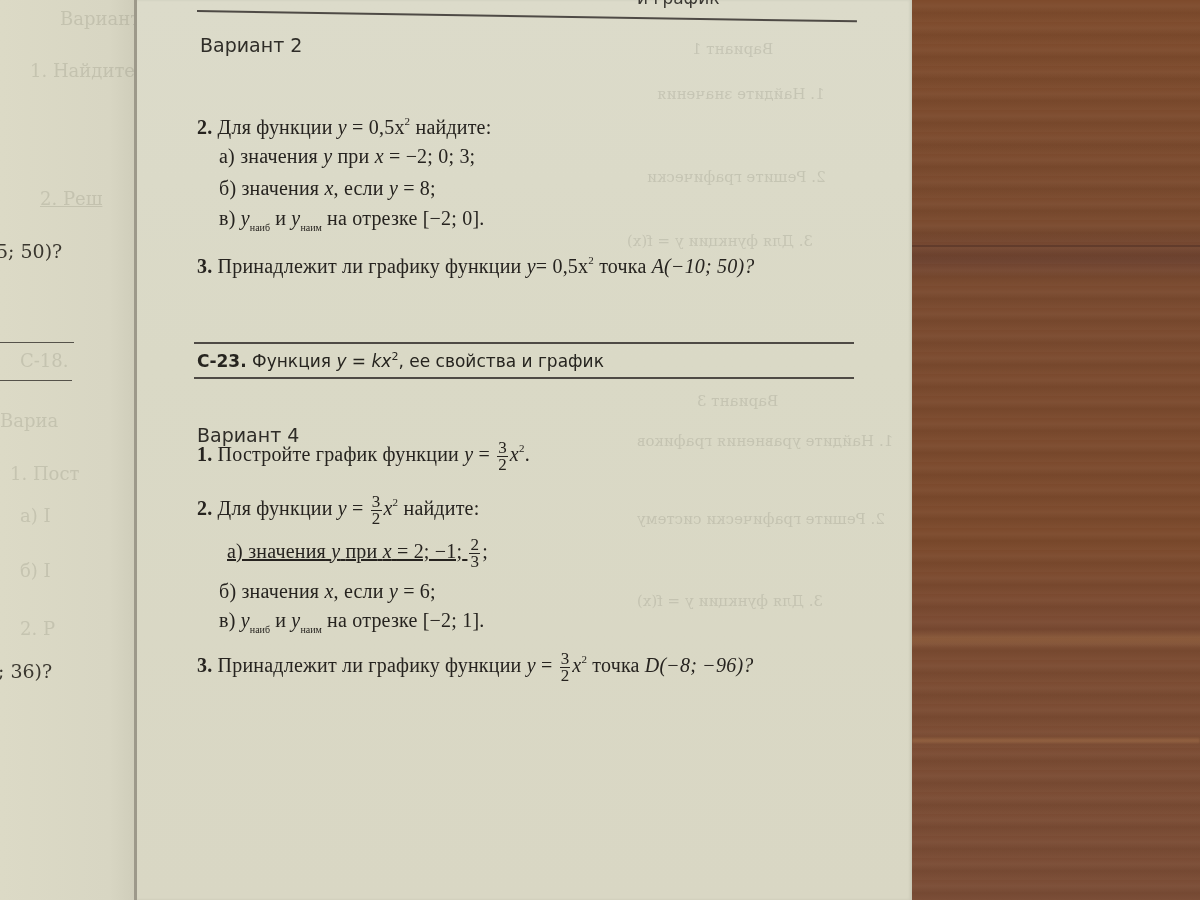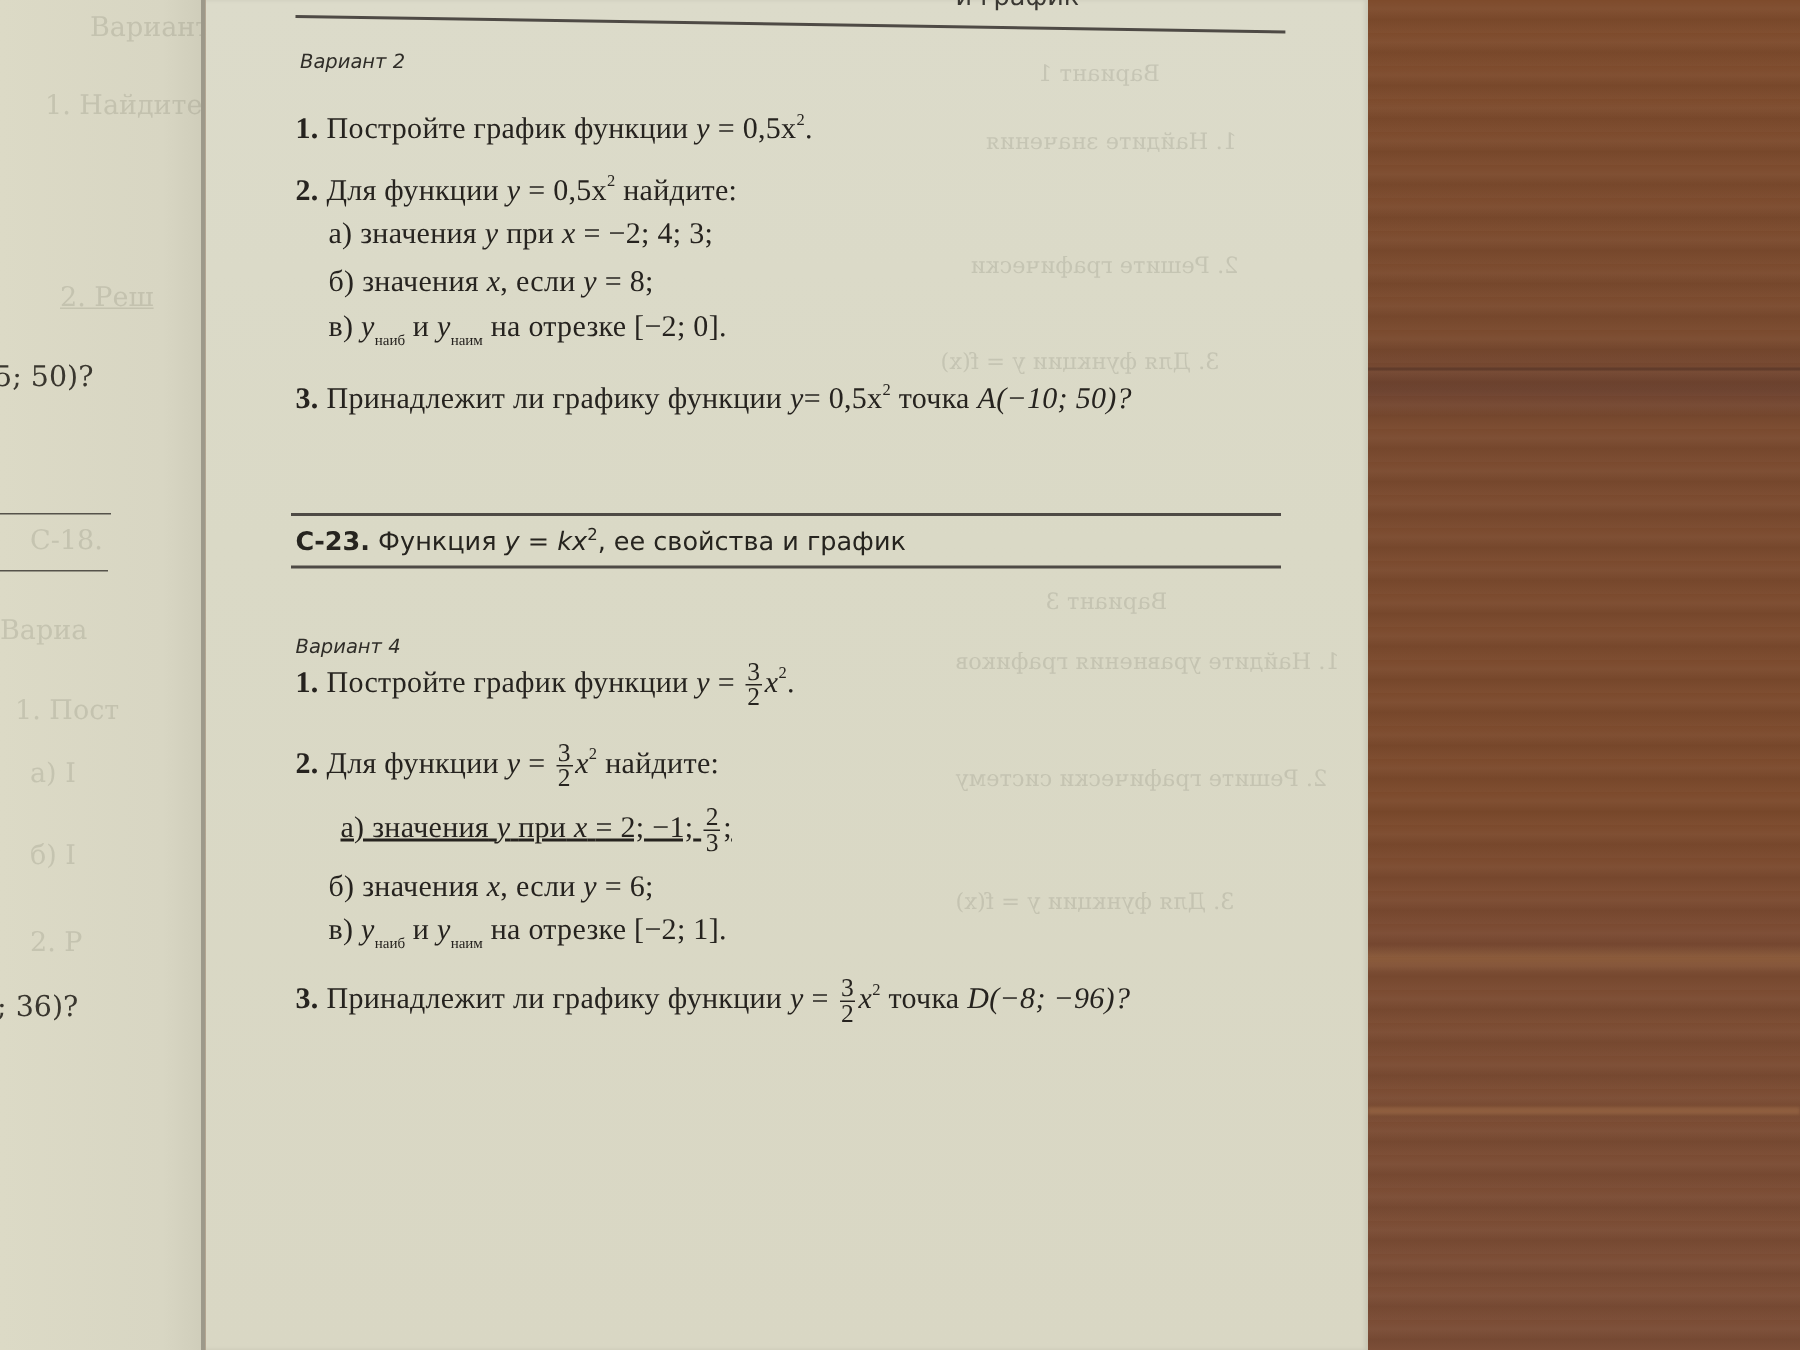--- a/index.html
+++ b/index.html
@@ -60,21 +60,21 @@
     .bleed {
       position: absolute; color: rgba(90,85,75,0.16); font-size: 15px;
       white-space: nowrap; transform: scaleX(-1);
       font-family: "DejaVu Serif", serif;
     }
     .rule {
       position: absolute; height: 2px; background: #4e4a45;
     }
     .variant {
       position: absolute; font-family: "DejaVu Sans", sans-serif;
-      font-style: italic; font-size: 13px; color: #2f2d28;
+      font-size: 19px; color: #2f2d28;
       white-space: nowrap;
     }
     .section-title {
       position: absolute; font-family: "DejaVu Sans", sans-serif;
       font-size: 17px; color: #26241f; white-space: nowrap;
     }
     .section-title .code { font-weight: bold; }
     .section-title i { font-style: italic; }
     .line {
       position: absolute; font-family: "Liberation Serif", serif;
@@ -128,41 +128,35 @@
   <span class="bleed" style="left:560px; top:392px;">Вариант 3</span>
   <span class="bleed" style="left:500px; top:432px;">1. Найдите уравнения графиков</span>
   <span class="bleed" style="left:500px; top:510px;">2. Решите графически систему</span>
   <span class="bleed" style="left:500px; top:592px;">3. Для функции у = f(x)</span>
 
   <span class="section-title" style="left:500px; top:-12px; color:#3a3833;">и график</span>
   <div class="rule" style="left:60px; top:10px; width:660px; transform: rotate(0.9deg); transform-origin:left;"></div>
 
   <span class="variant" style="left:63px; top:34px;">Вариант 2</span>
 
-  <div class="line" style="left:60px; top:74px;">
-    <b class="num">1.</b>
-    <span>Постройте график функции</span>
-    <span class="var">y</span>
-    <span>= 0,5x</span><sup>2</sup><span>.</span>
-  </div>
 
   <div class="line" style="left:60px; top:115px;">
     <b class="num">2.</b>
     <span>Для функции</span>
     <span class="var">y</span>
     <span>= 0,5x</span><sup>2</sup>
     <span>найдите:</span>
   </div>
 
   <div class="line" style="left:82px; top:145px;">
     <span>а) значения</span>
     <span class="var">y</span>
     <span>при</span>
     <span class="var">x</span>
-    <span>= −2; 4; 3;</span>
+    <span>= −2; 0; 3;</span>
   </div>
 
   <div class="line" style="left:82px; top:177px;">
     <span>б) значения</span>
     <span class="var">x</span><span>, если</span>
     <span class="var">y</span>
     <span>= 8;</span>
   </div>
 
   <div class="line" style="left:82px; top:207px;">

